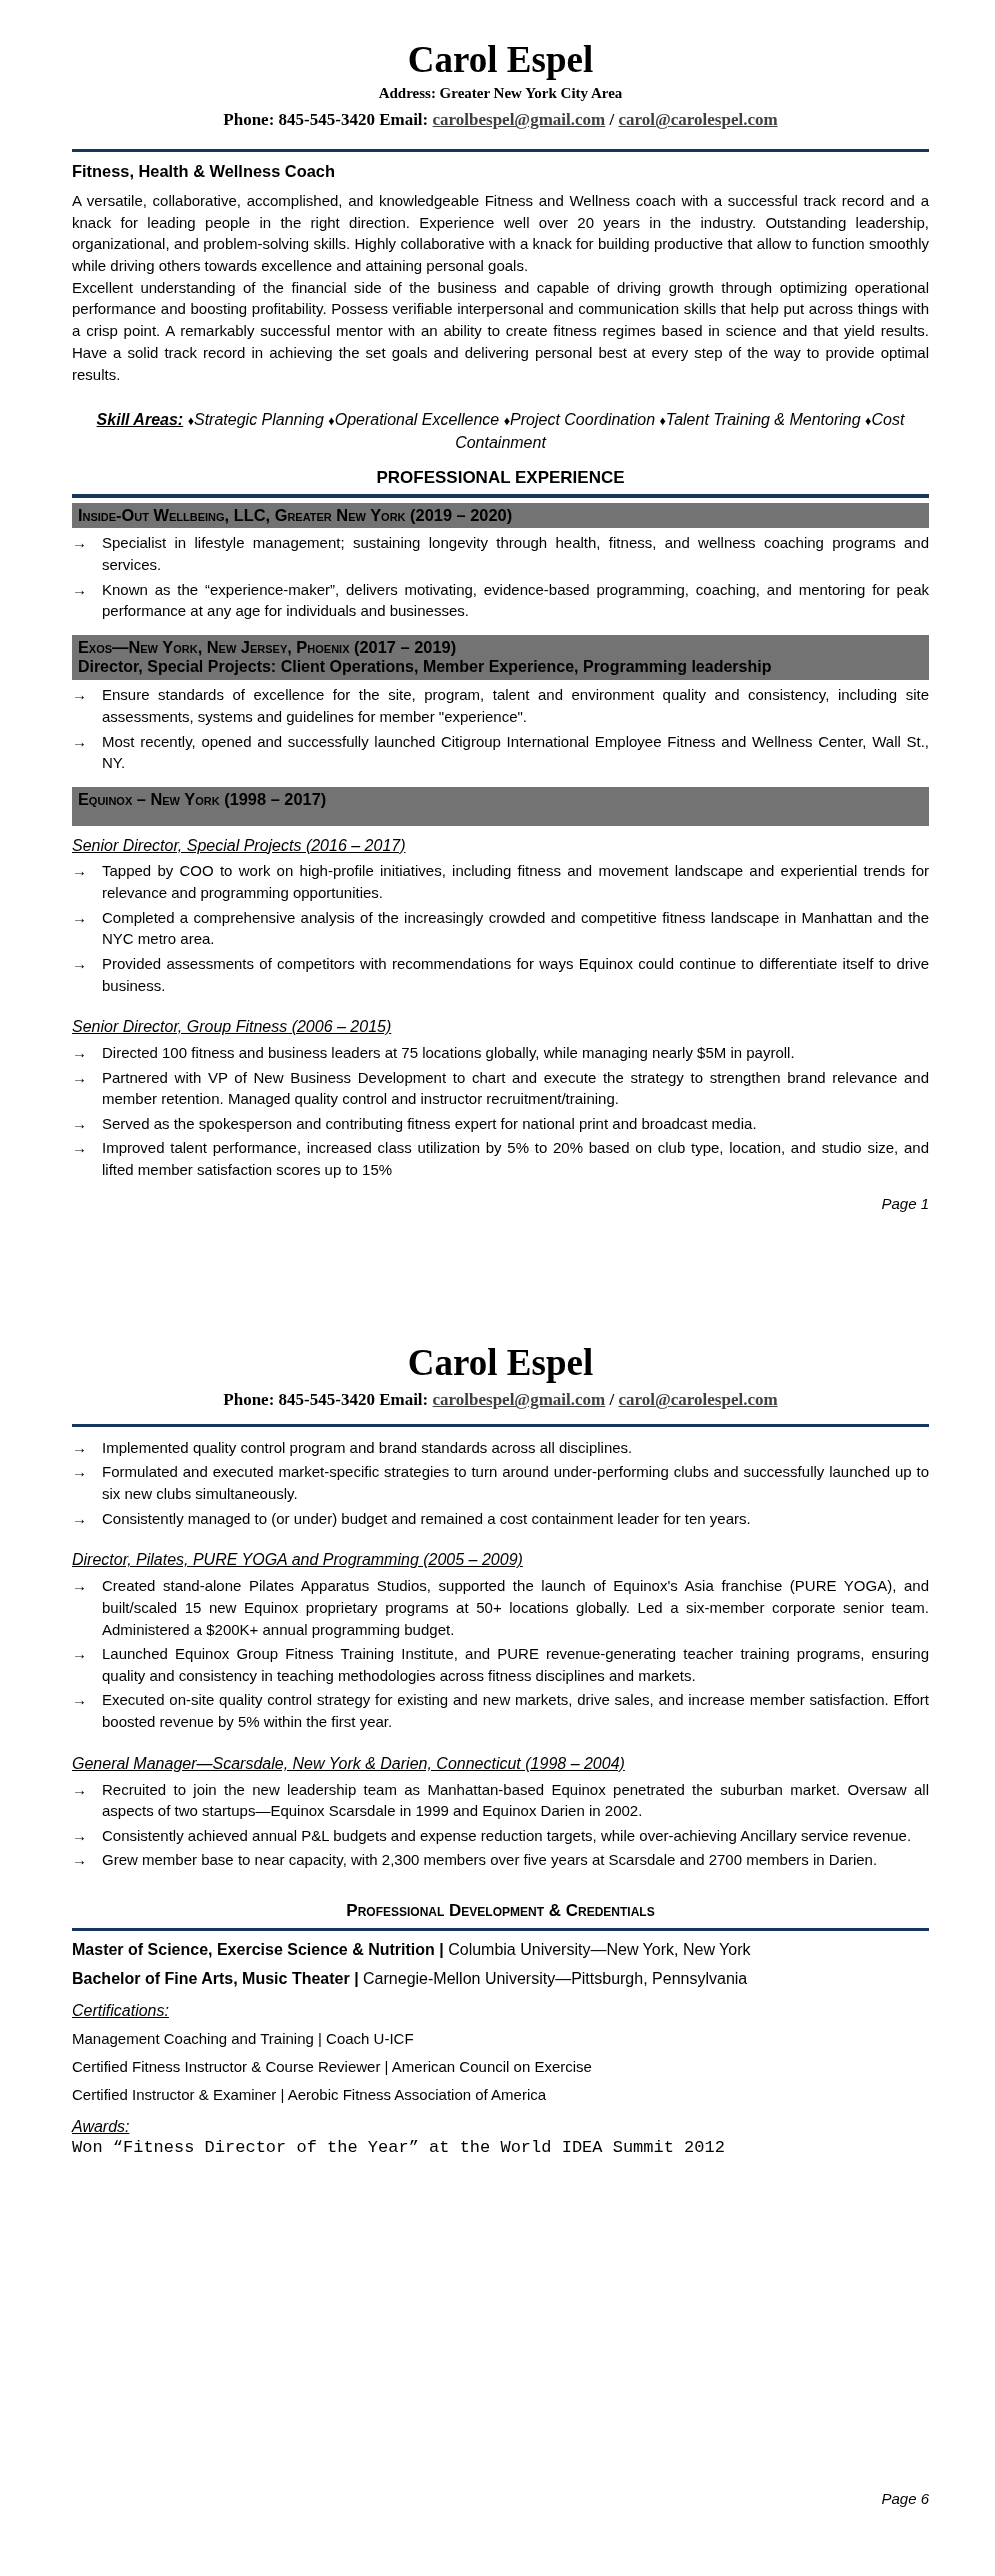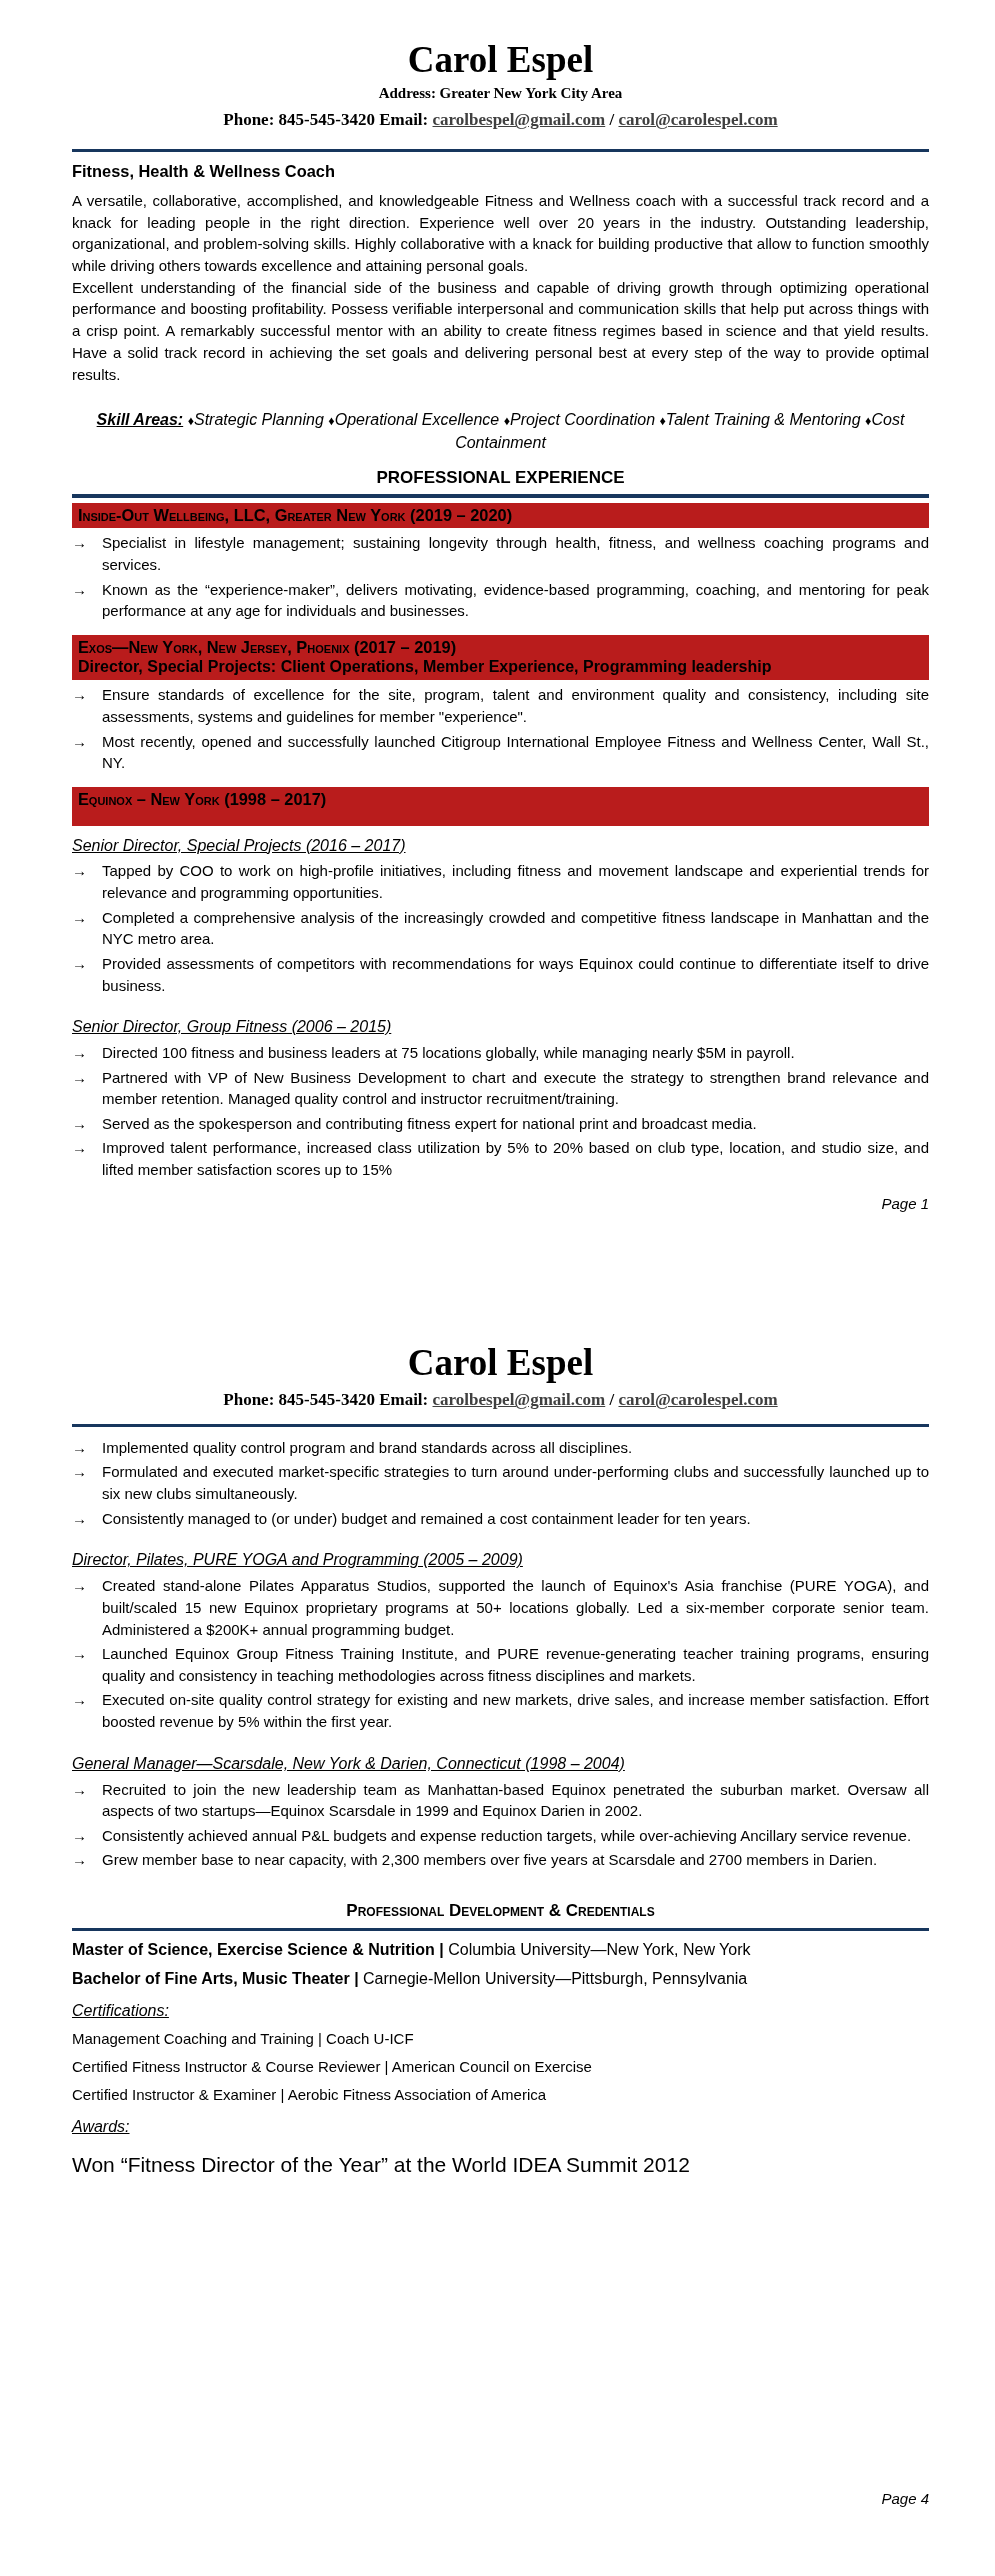--- a/index.html
+++ b/index.html
@@ -32,21 +32,21 @@
   .headline{font-size:16.4px;font-weight:700;text-align:left;margin-top:10px;}
   .summary{font-size:15px;line-height:21.7px;text-align:justify;margin:0;}
   .summary.first{margin-top:8.8px;}
   .skills{
     text-align:center;font-style:italic;font-size:16px;line-height:22px;margin-top:23.4px;
   }
   .skills-label{font-weight:700;text-decoration:underline;}
   .di{font-size:0.78em;}
   .sec-title{font-size:17px;font-weight:700;text-align:center;margin-top:14px;}
   .smallcaps{font-variant:small-caps;}
-  .band{background:#b91c1c;margin-top:5.9px;padding:1.8px 5.9px;}
+  .band{background:#737373;margin-top:5.9px;padding:1.8px 5.9px;}
   .band .company{font-size:16.4px;font-weight:700;font-variant:small-caps;line-height:20.5px;}
   .band .role{font-size:16px;font-weight:700;line-height:20.5px;}
   .band.extra-pad{padding-bottom:16.4px;}
   .band.gap{margin-top:13px;}
   ul.blist{list-style:none;margin:4.7px 0 0 0;padding:0;}
   ul.blist li{display:flex;font-size:15px;line-height:21.7px;margin-top:2.9px;}
   ul.blist li:first-child{margin-top:0;}
   .arr{flex:0 0 30px;}
   .bt{flex:1;text-align:justify;}
   .subrole{
@@ -54,21 +54,21 @@
     margin-top:10px;line-height:20px;
   }
   .subrole.gap{margin-top:21px;}
   .pagefoot{
     font-size:15px;font-style:italic;text-align:right;margin-top:13px;line-height:20px;
   }
   .edu-line{font-size:16px;margin-top:8.8px;line-height:20px;}
   .edu-line .deg{font-weight:700;}
   .cert-line{font-size:15px;margin-top:8.2px;line-height:20px;}
   .label-block{margin-top:12px;}
-  .award-line{font-size:21px;margin-top:18px;line-height:20px;}
+  .award-line{font-size:17px;margin-top:1px;line-height:20px;font-family:Liberation Mono, monospace;}
   .pagefoot2{
     position:absolute;top:2489px;right:66px;
     font-size:15px;font-style:italic;line-height:20px;
   }
 </style>
 </head>
 <body>
 
 <div class="page page1">
 
@@ -241,14 +241,14 @@
   <div class="subrole label-block">Certifications:</div>
   <div class="cert-line">Management Coaching and Training | Coach U-ICF</div>
   <div class="cert-line">Certified Fitness Instructor &amp; Course Reviewer | American Council on Exercise</div>
   <div class="cert-line">Certified Instructor &amp; Examiner | Aerobic Fitness Association of America</div>
 
   <div class="subrole label-block">Awards:</div>
   <div class="award-line">Won “Fitness Director of the Year” at the World IDEA Summit 2012</div>
 
 </div>
 
-<div class="pagefoot2">Page 4</div>
+<div class="pagefoot2">Page 6</div>
 
 
 </body></html>

